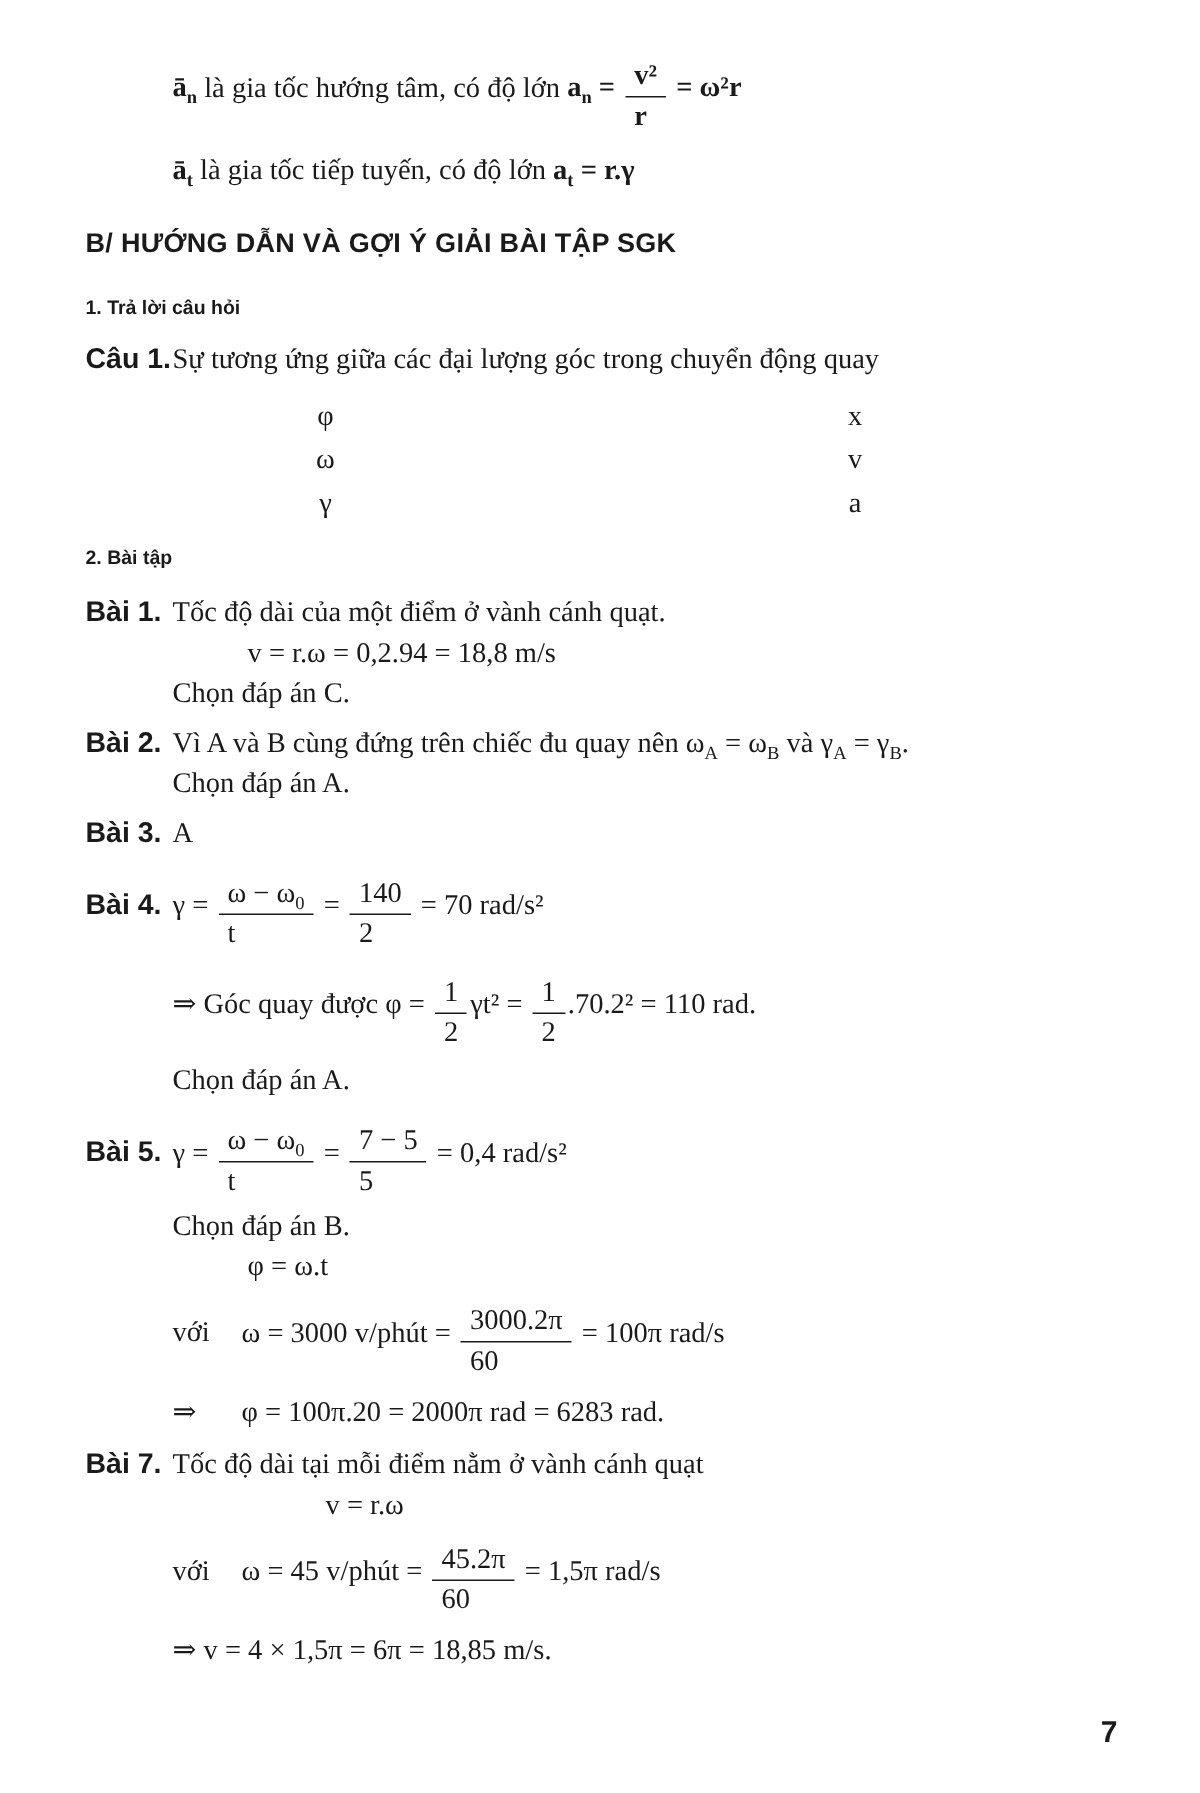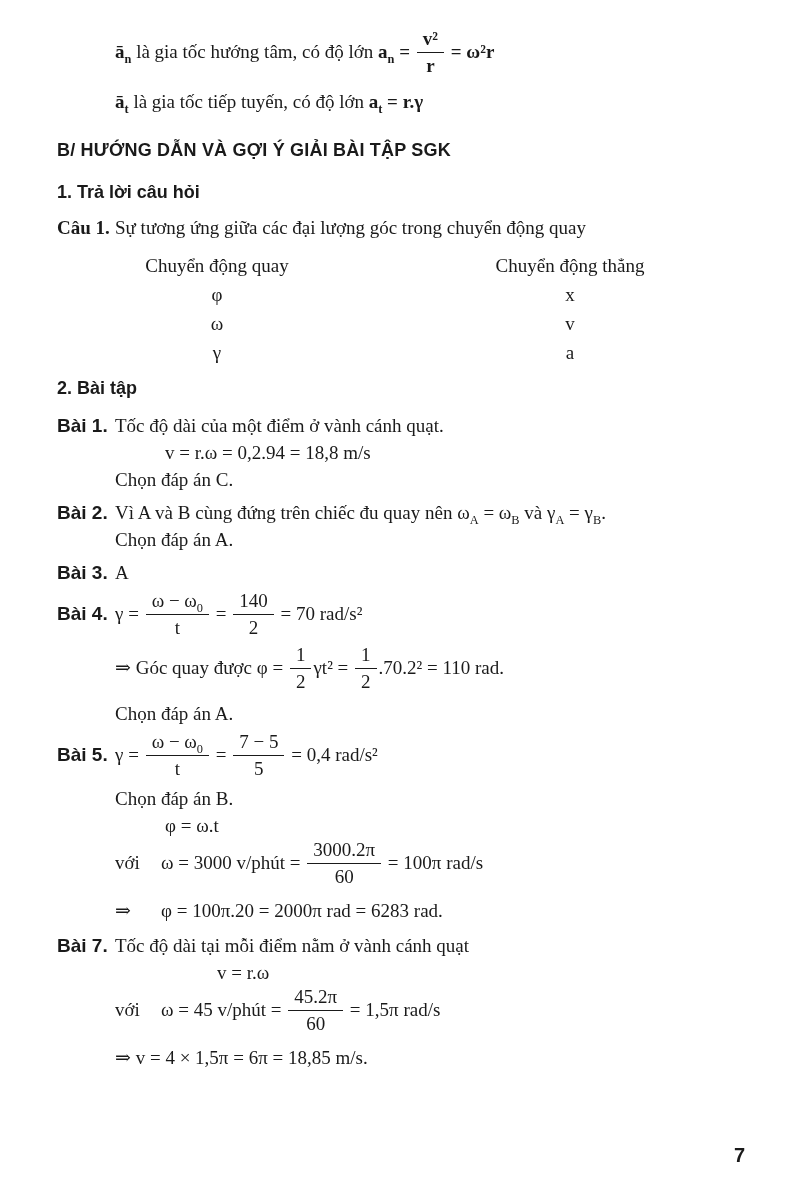--- a/index.html
+++ b/index.html
@@ -7,30 +7,30 @@
     width:800px; height:1195px; margin:0 auto; background:#ffffff;
     box-sizing:border-box; padding:28px 55px 26px 57px;
     display:flex; flex-direction:column;
     font-family:"Liberation Serif","DejaVu Serif",serif;
     font-size:19px; line-height:27px; color:#1a1a1a;
     overflow:hidden;
   }
   .sansb { font-family:"Liberation Sans","DejaVu Sans",sans-serif; font-weight:bold; }
   .b { font-weight:bold; }
   .heading { font-size:18px; line-height:30px; letter-spacing:0.2px; }
-  .sectitle { font-size:18px; line-height:27px; }
+  .sectitle { font-size:13px; line-height:27px; }
   .label { display:inline-block; min-width:58px; }
   .flexrow { display:flex; }
-  .labelcol { flex:0 0 58px;font-family:Liberation Serif, serif; }
+  .labelcol { flex:0 0 58px; }
   .textcol { flex:1 1 auto; }
   .ind1 { padding-left:58px; }
   .ind2 { padding-left:108px; }
   .ind3 { padding-left:160px;font-family:Liberation Serif, serif; }
   .mline { white-space:nowrap; }
-  .frac { display:inline-block; vertical-align:middle; text-align:center; line-height:22px; margin:0 2px 3px 2px; }
+  .frac { display:inline-block; vertical-align:middle; line-height:22px; margin:12px 2px 3px 2px; }
   .frac .num { display:block; padding:0 6px 2px 6px; }
   .frac .den { display:block; border-top:1.6px solid #1a1a1a; padding:2px 6px 0 6px; }
   sub { font-size:65%; line-height:0; }
   .arrow { display:inline-block; min-width:46px; }
   .voi { display:inline-block; min-width:46px; }
   .tbl { }
   .trow { display:flex; line-height:29px; }
   .tcell-l { width:320px; text-align:center; }
   .tcell-r { width:350px; margin-left:auto; text-align:center; }
   .pagenum { margin-top:auto; text-align:right; font-size:20px; }
@@ -51,24 +51,20 @@
   <div class="sectitle sansb mt14">1. Trả lời câu hỏi</div>
 
   <div class="flexrow mt8">
     <div class="labelcol sansb">Câu 1.</div>
     <div class="textcol">
       <div>Sự tương ứng giữa các đại lượng góc trong chuyển động quay</div>
     </div>
   </div>
 
   <div class="tbl mt10">
-    <div class="trow">
-      <div class="tcell-l">Chuyển động quay</div>
-      <div class="tcell-r">Chuyển động thẳng</div>
-    </div>
     <div class="trow">
       <div class="tcell-l">φ</div>
       <div class="tcell-r">x</div>
     </div>
     <div class="trow">
       <div class="tcell-l">ω</div>
       <div class="tcell-r">v</div>
     </div>
     <div class="trow">
       <div class="tcell-l">γ</div>

